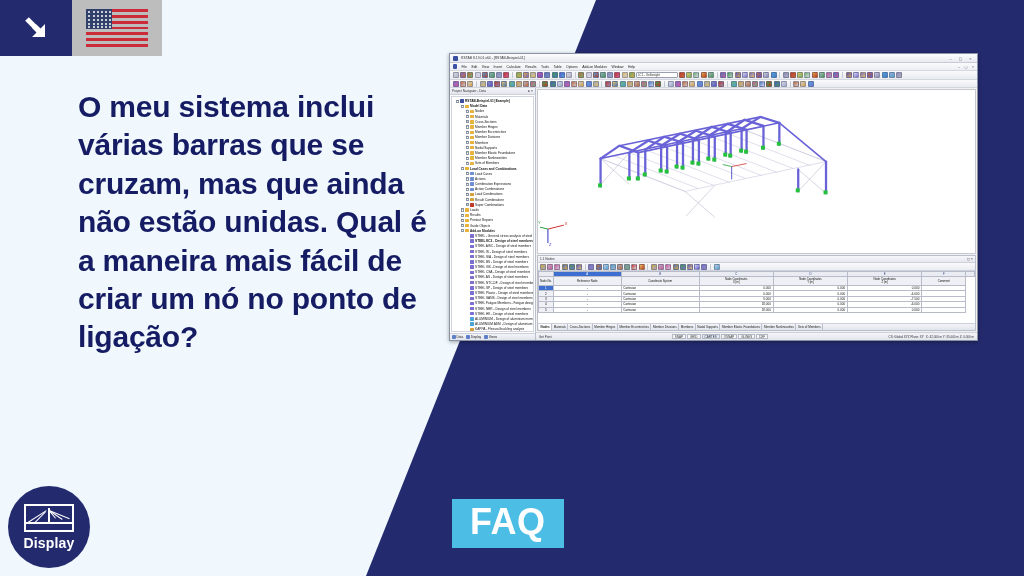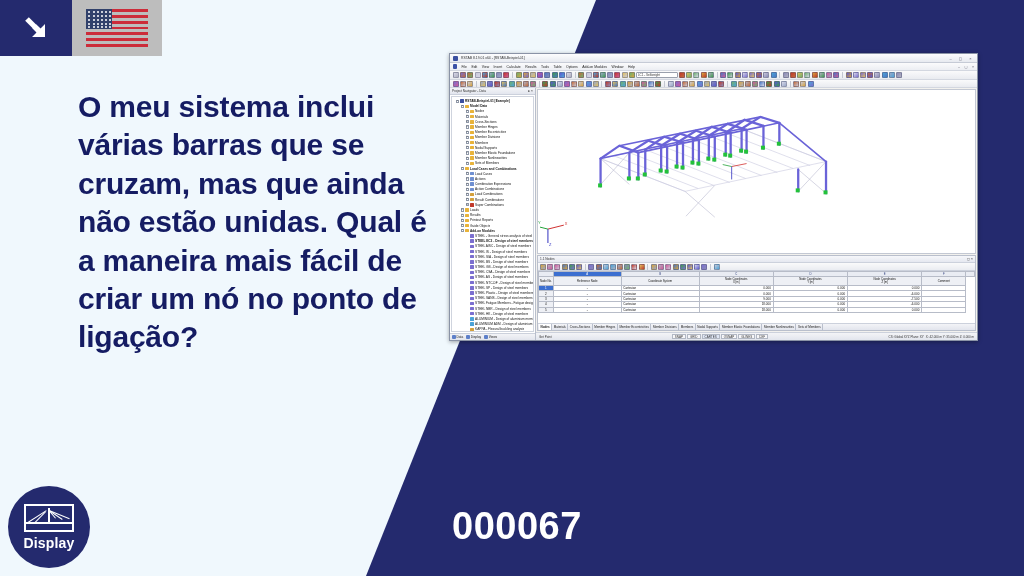--- a/index.html
+++ b/index.html
@@ -285,21 +285,21 @@
     <div class="cable" style="left:23px; top:4px;  width:22px; transform:rotate(22deg);"></div>
     <div class="cable" style="left:23px; top:4px;  width:16px; transform:rotate(34deg);"></div>
     <div class="cable" style="left:23px; top:4px;  width:10px; transform:rotate(50deg);"></div>
     <div class="cable" style="left:2px;  top:16px; width:22px; transform:rotate(-33deg);"></div>
     <div class="cable" style="left:9px;  top:16px; width:15px; transform:rotate(-45deg);"></div>
   </div>
   <div class="name">Display</div>
 </div>
 
 <div id="faq-row">
-  <div id="faq-num">000067</div>
+  <div id="faq-chip">FAQ</div>
 </div>
 
 <div id="app-window">
 
   <div class="win-title">
     <div class="app-ico"></div>
     <div class="t">RSTAB 8.19.01 x64 - [RSTAB-Beispiel-01]</div>
     <div class="spacer"></div>
     <div class="ctl">–</div>
     <div class="ctl">◻</div>

